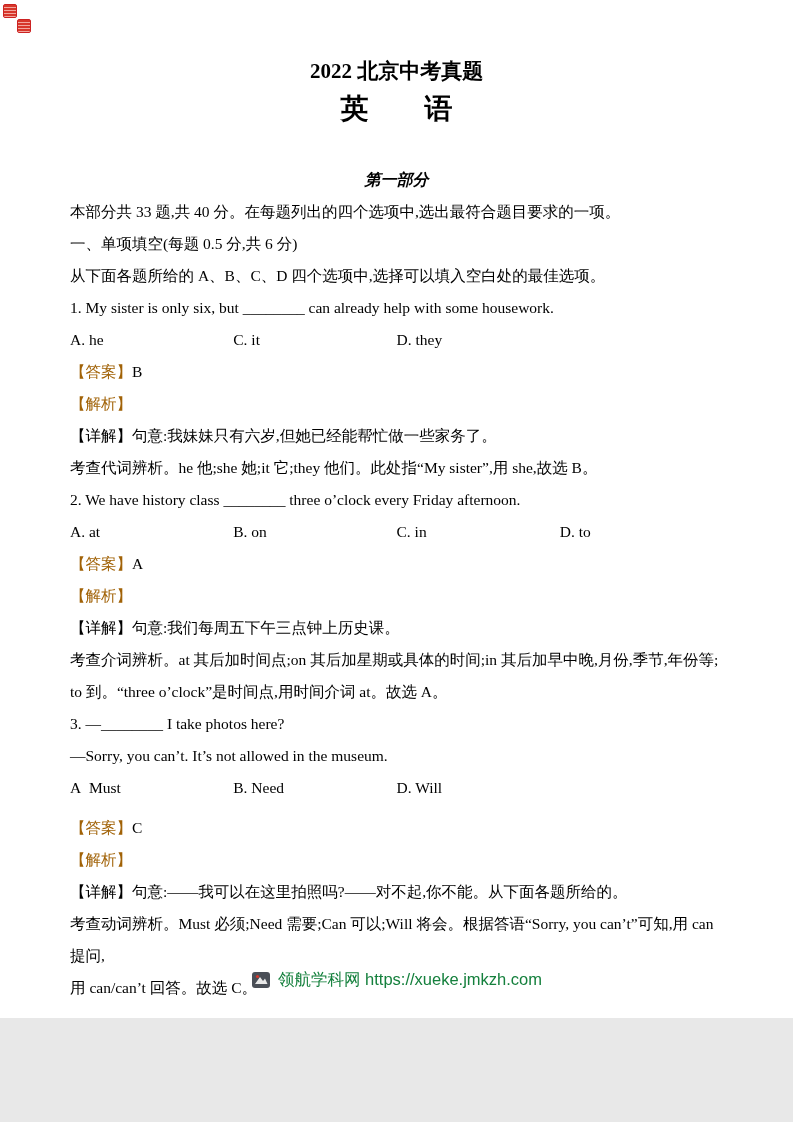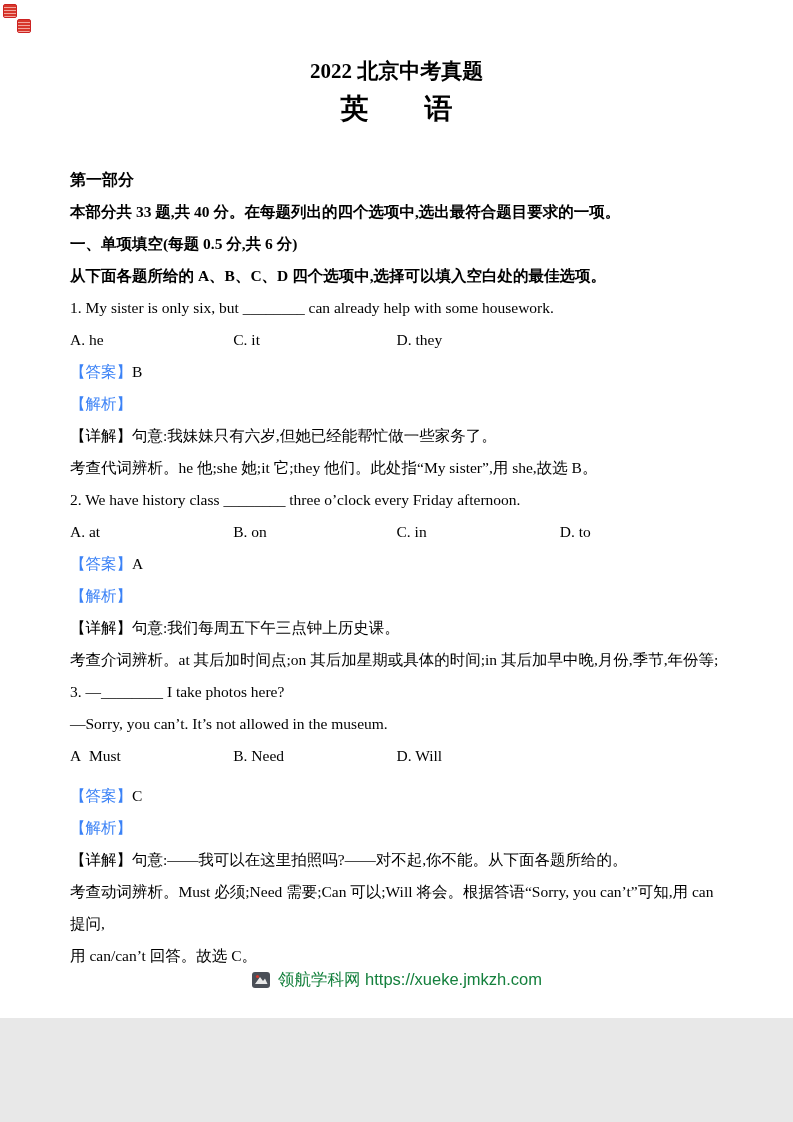--- a/index.html
+++ b/index.html
@@ -29,39 +29,41 @@
     font-weight: bold;
     font-size: 21px;
     line-height: 30px;
     margin: 0;
   }
   .subject {
     font-size: 28px;
     margin-top: 8px;
   }
   .section-header {
+    text-align: center;
     font-weight: bold;
     font-size: 16px;
     margin-top: 40px;
     line-height: 32px;
+    font-style: italic;
   }
   .line {
     font-size: 15.5px;
     line-height: 32px;
     margin: 0;
     white-space: pre-wrap;
   }
-  .bold { font-weight: bold; }
+  .bold { font-weight: normal; }
   .options {
     display: grid;
     grid-template-columns: 25% 25% 25% 25%;
     font-size: 15.5px;
     line-height: 32px;
   }
-  .blue { color: #3b82f6; }
+  .blue { color: #a16207; }
   .footer {
     position: absolute;
     left: 0;
     right: 0;
     bottom: 24px;
     text-align: center;
     color: #15803d;
     font-size: 16.5px;
     font-family: "Liberation Sans", sans-serif;
   }
@@ -110,20 +112,21 @@
       <div class="options">
         <span>A. at</span>
         <span>B. on</span>
         <span>C. in</span>
         <span>D. to</span>
       </div>
       <p class="line"><span class="blue">【答案】</span><span>A</span></p>
       <p class="line blue">【解析】</p>
       <p class="line">【详解】句意:我们每周五下午三点钟上历史课。</p>
       <p class="line">考查介词辨析。at 其后加时间点;on 其后加星期或具体的时间;in 其后加早中晚,月份,季节,年份等;</p>
+      <p class="line">to 到。“three o’clock”是时间点,用时间介词 at。故选 A。</p>
     </section>
 
     <section>
       <p class="line">3. —________ I take photos here?</p>
       <p class="line">—Sorry, you can’t. It’s not allowed in the museum.</p>
       <div class="options">
         <span>A Must</span>
         <span>B. Need</span>
         <span>D. Will</span>
       </div>

